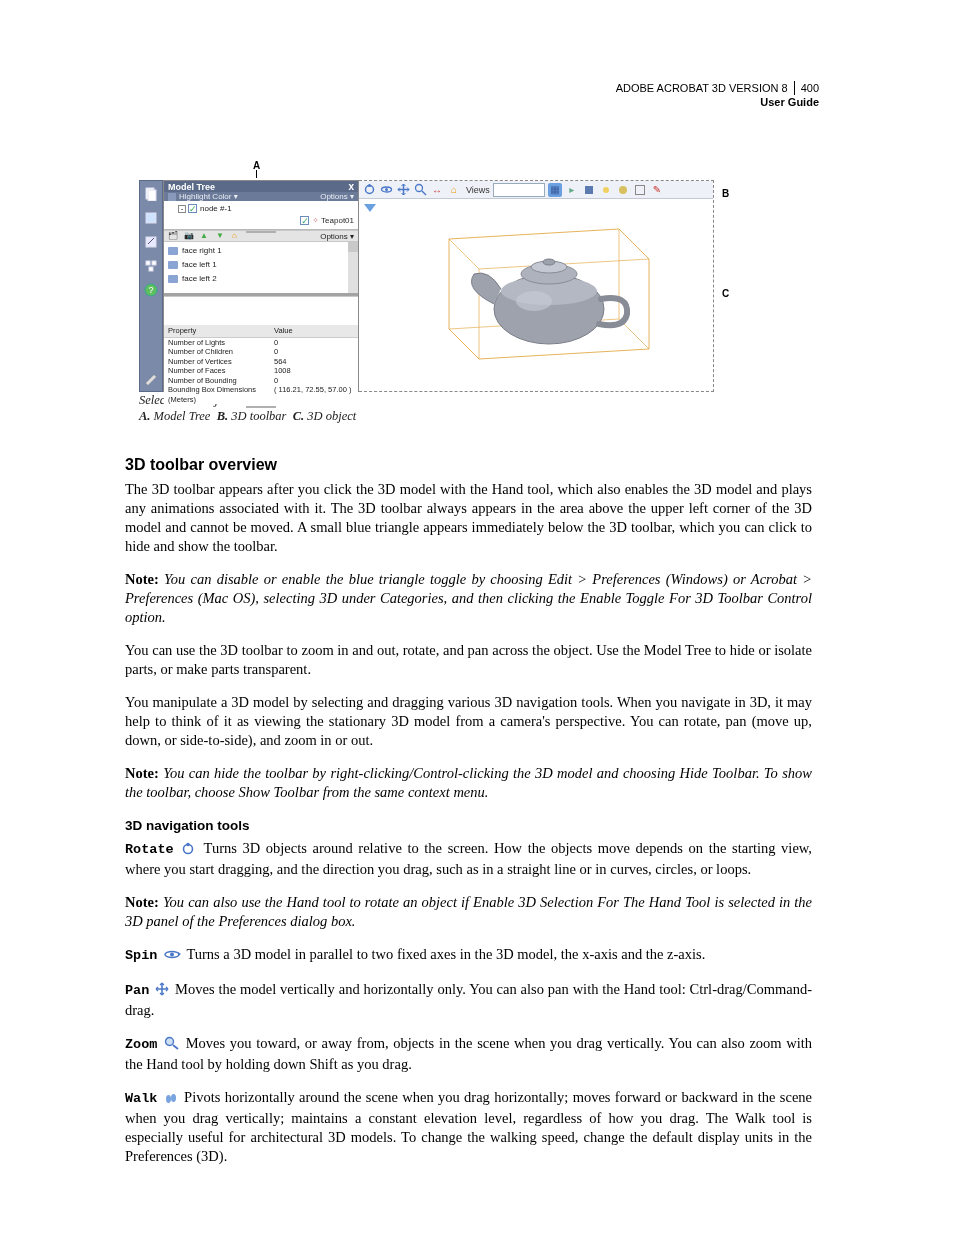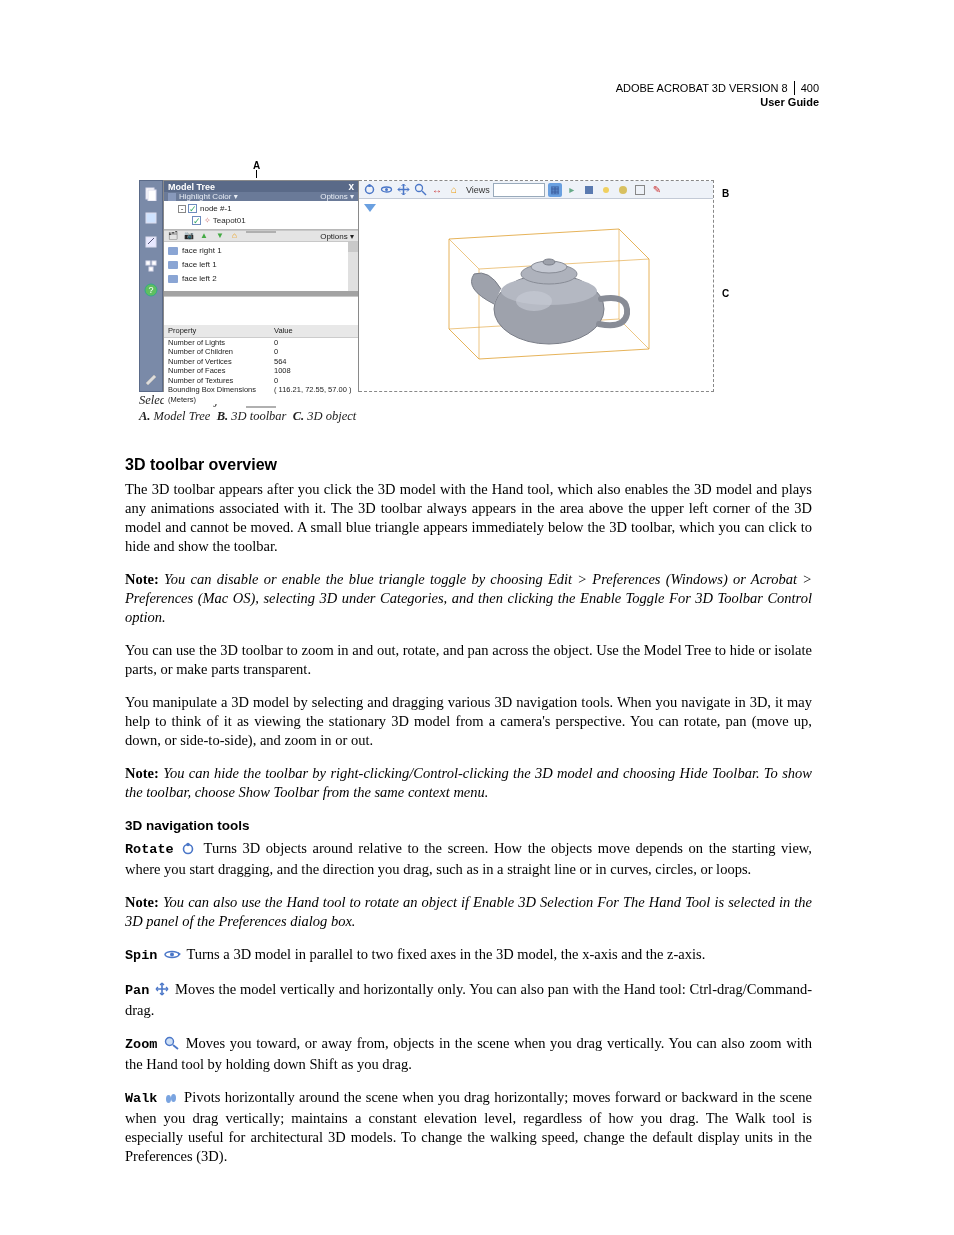--- a/index.html
+++ b/index.html
@@ -58,33 +58,33 @@
   .panel .titlebar .close { font-family:Arial; font-weight:700; font-size:10px; }
   .panel .subbar {
     height:14px; background:#6a7a98; color:#e8edf5; display:flex; align-items:center; justify-content:space-between;
     padding:0 4px; font-size:8px;
   }
   .panel .tree {
     height:38px; background:#fff; border-bottom:1px solid #b8b8b8; padding:2px 4px;
     font-size:8px; line-height:12px; position:relative;
   }
   .panel .tree .node { padding-left:10px; }
-  .panel .tree .child { padding-left:24px; color:#2a2a2a; }
+  .panel .tree .child { padding-left:24px; color:#2a2a2a;text-align:right; }
   .panel .checkbox { display:inline-block; width:9px; height:9px; border:1px solid #6d8bbd; background:#fff; position:relative; margin-right:3px; vertical-align:middle;}
   .panel .checkbox::after{content:"✓"; position:absolute; left:0; top:-2px; font-size:9px; color:#3a6; }
 
   .panel .mid-toolbar {
     height:14px; background:#e4e4e4; display:flex; align-items:center; justify-content:space-between; padding:0 4px;
     border-bottom:1px solid #c8c8c8; font-size:8px;
   }
   .mid-toolbar .icons { display:flex; gap:6px; }
   .mid-toolbar .icons span { width:10px; height:10px; }
 
   .panel .facelist {
-    background:#fff; flex:0 0 54px; border-bottom:5px solid #a3a3a3; padding:2px 4px; font-size:8px; line-height:14px; position:relative;
+    background:#fff; flex:0 0 54px; border-bottom:3px solid #a3a3a3; padding:2px 4px; font-size:8px; line-height:14px; position:relative;
   }
   .facelist .sb { position:absolute; right:0; top:0; bottom:0; width:10px; background:#e0e0e0;}
   .facelist .sb .up,.facelist .sb .dn{height:10px;background:#c9c9c9;}
   .facelist .sb .dn{position:absolute;bottom:0;}
   .facelist .row .cam { display:inline-block; width:10px; height:8px; background:#8aa5d4; margin-right:4px; vertical-align:middle; border-radius:1px;}
 
   .panel .splitter { height:4px; background:#e4e4e4; border-bottom:1px solid #c8c8c8; position:relative;}
   .panel .splitter::after{content:""; position:absolute; left:50%; transform:translateX(-50%); top:1px; width:30px; height:2px; background:#b0b0b0;}
 
   .panel .props {
@@ -236,21 +236,21 @@
           </div>
         <div class="prow">
             <div class="c1">Number of Vertices</div>
             <div>564</div>
           </div>
         <div class="prow">
             <div class="c1">Number of Faces</div>
             <div>1008</div>
           </div>
         <div class="prow">
-            <div class="c1">Number of Textures</div>
+            <div class="c1">Number of Bounding</div>
             <div>0</div>
           </div>
         <div class="prow">
             <div class="c1">Bounding Box Dimensions (Meters)</div>
             <div>( 116.21, 72.55, 57.00 )</div>
           </div>
       </div>
       <div class="grab"></div>
     </div>
 

